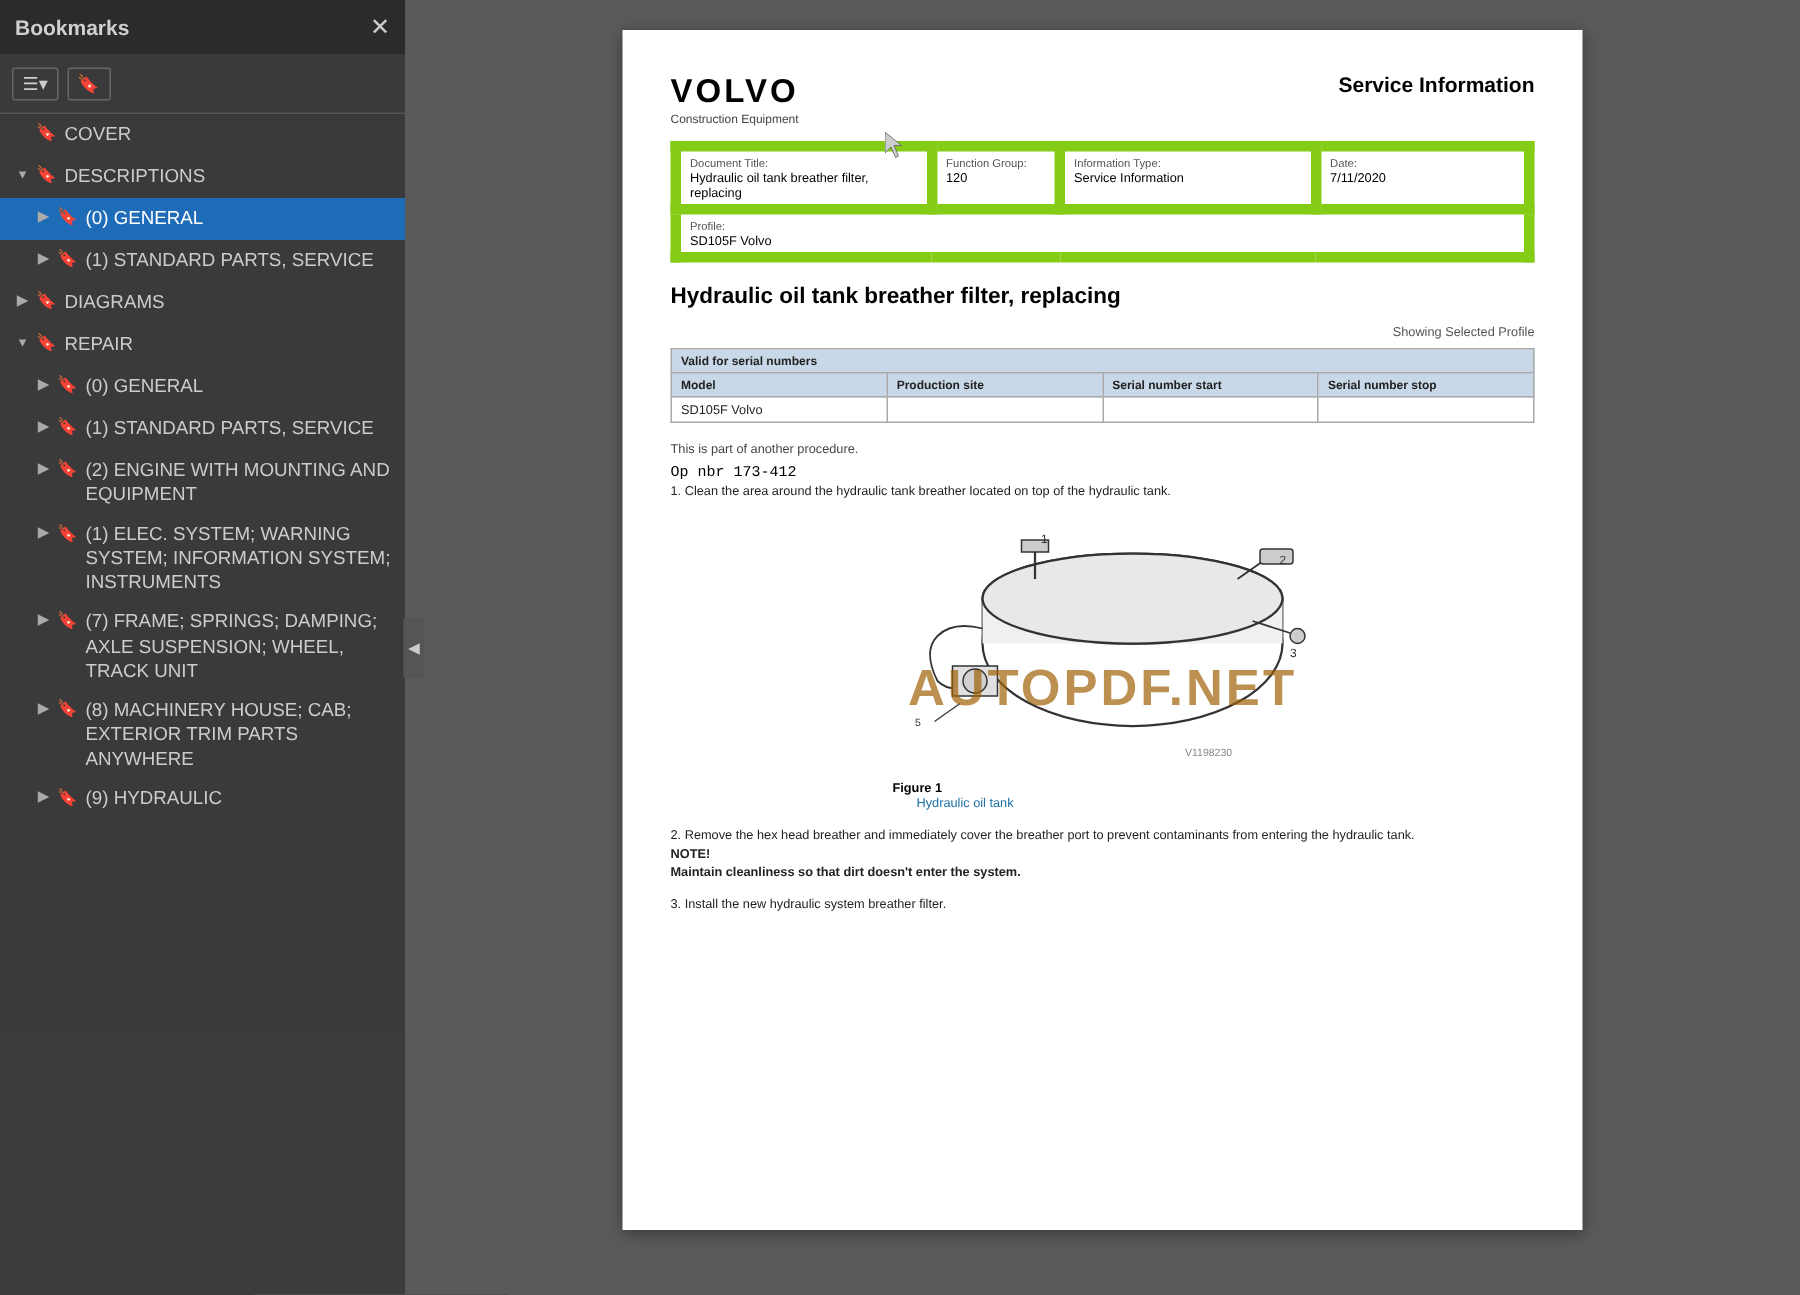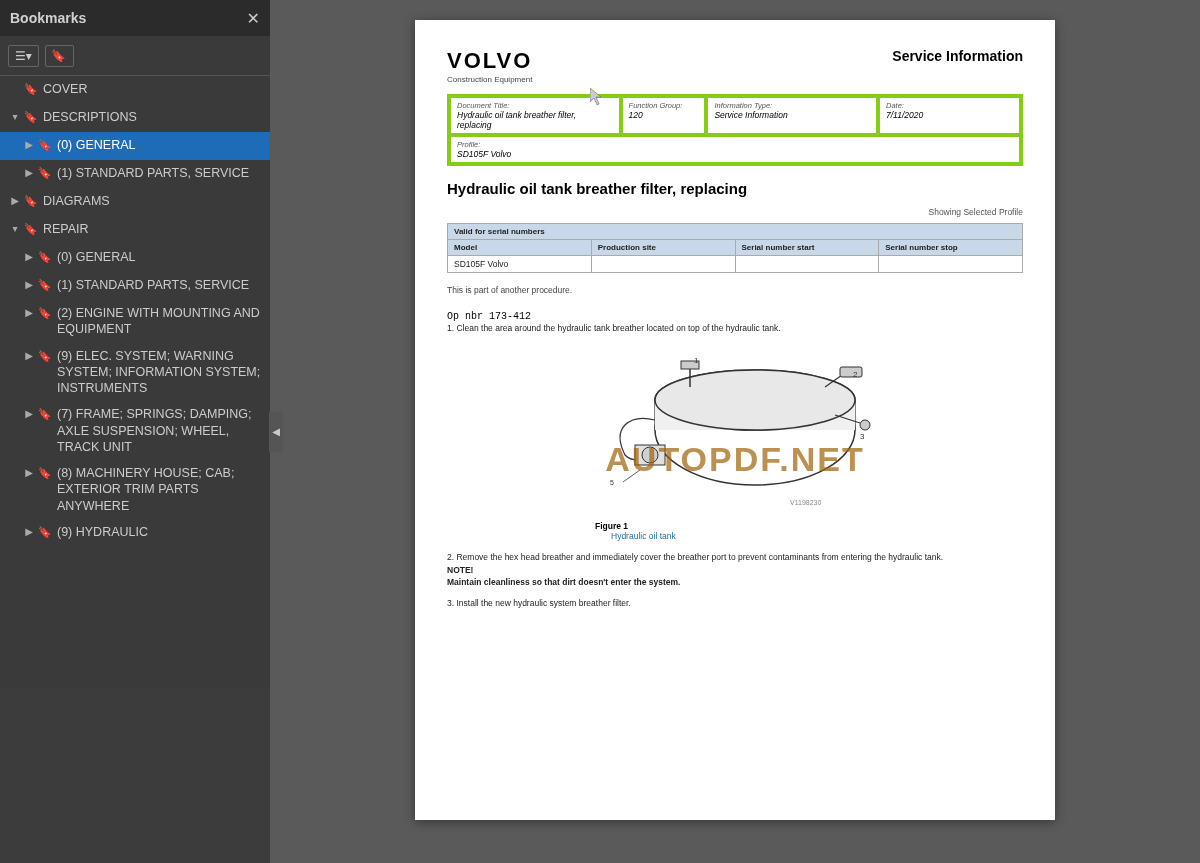--- a/index.html
+++ b/index.html
@@ -206,25 +206,24 @@
 
     
     .info-table {
       width: 100%;
       border-collapse: collapse;
       border: 1px solid #999;
       margin-bottom: 14px;
     }
 
     .info-table td {
-      border: 4px solid #84cc16;
+      border: 7px solid #84cc16;
       padding: 3px 6px;
       font-size: 8.5px;
       vertical-align: top;
-      font-style: italic;
     }
 
     .info-table .cell-label {
       font-size: 7.5px;
       color: #555;
       display: block;
     }
 
     .info-table .cell-value {
       font-size: 8.5px;
@@ -264,21 +263,21 @@
 
     .serial-table td {
       border: 1px solid #aaa;
       padding: 3px 6px;
       font-size: 8.5px;
     }
 
     .part-of-another {
       font-size: 8.5px;
       color: #444;
-      margin-bottom: 16px;
+      margin-bottom: 6px;
     }
 
     .op-nbr {
       font-size: 10px;
       color: #000;
       margin-bottom: 0;
       font-weight: normal;
       font-family: Liberation Mono, monospace;
     }
 
@@ -409,21 +408,21 @@
 
     <div class="bookmark-item" style="padding-left:22px;">
       <span class="chevron">▶</span>
       <span class="bookmark-icon">🔖</span>
       <span class="bookmark-label">(2) ENGINE WITH MOUNTING AND EQUIPMENT</span>
     </div>
 
     <div class="bookmark-item" style="padding-left:22px;">
       <span class="chevron">▶</span>
       <span class="bookmark-icon">🔖</span>
-      <span class="bookmark-label">(9) ELEC. SYSTEM; WARNING SYSTEM; INFORMATION SYSTEM; INSTRUMENTS</span>
+      <span class="bookmark-label">(1) ELEC. SYSTEM; WARNING SYSTEM; INFORMATION SYSTEM; INSTRUMENTS</span>
     </div>
 
     <div class="bookmark-item" style="padding-left:22px;">
       <span class="chevron">▶</span>
       <span class="bookmark-icon">🔖</span>
       <span class="bookmark-label">(7) FRAME; SPRINGS; DAMPING; AXLE SUSPENSION; WHEEL, TRACK UNIT</span>
     </div>
 
     <div class="bookmark-item" style="padding-left:22px;">
       <span class="chevron">▶</span>

